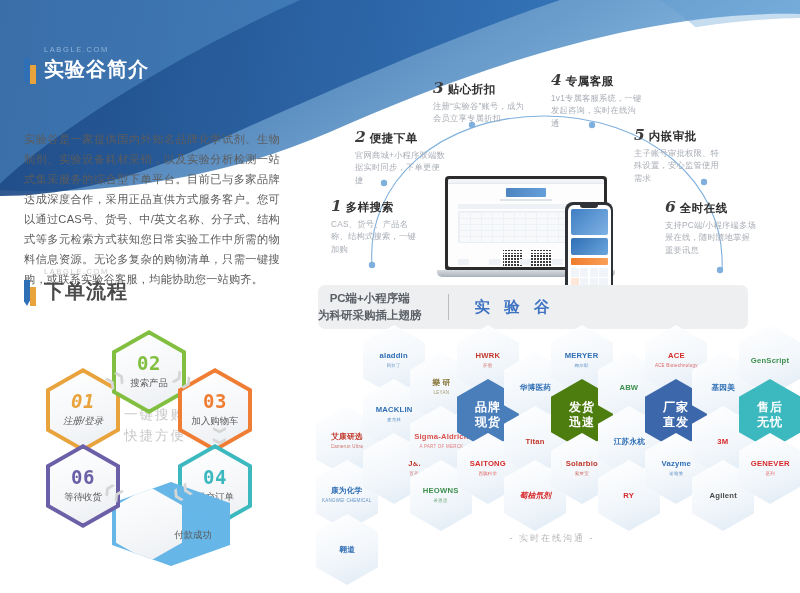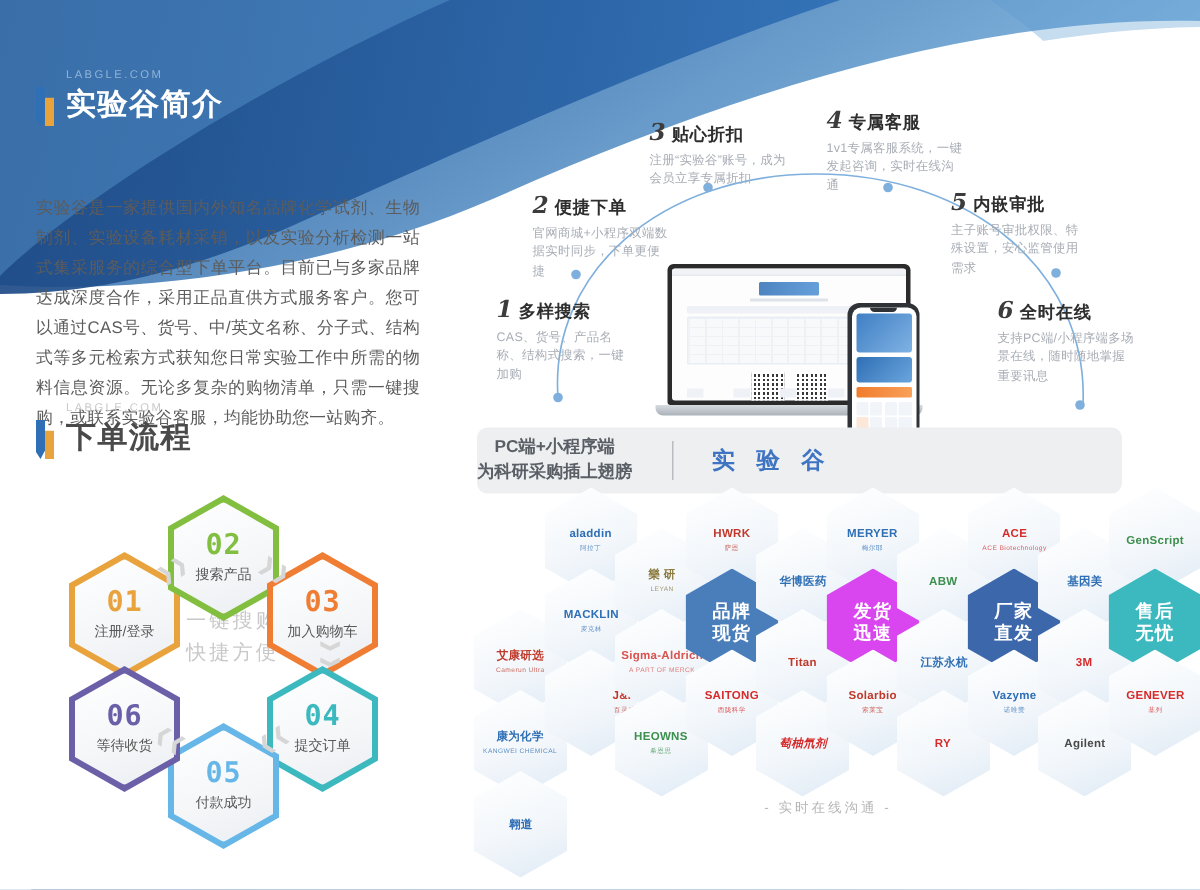--- a/index.html
+++ b/index.html
@@ -168,41 +168,41 @@
     <span class="dotcom">LABGLE.COM</span>
     <span class="title">下单流程</span>
   </div>
 
   <div class="wheel">
     <div class="wheel-center">
       <div>一键搜购</div>
       <div>快捷方便</div>
     </div>
 
-    <div class="hex" id="hx0" style="left: 22px; top: 38px; background: rgb(232, 163, 61);">
+    <div class="hex" id="hx0" style="left: 22px; top: 38px; background: rgb(232, 163, 61); font-style: italic;">
       <span class="inner"></span>
       <span class="num" style="color: rgb(232, 163, 61);">01</span>
       <span class="lbl">注册/登录</span>
     </div>
     <div class="hex" id="hx1" style="left: 88px; top: 0px; background: rgb(130, 191, 64);">
       <span class="inner"></span>
       <span class="num" style="color: rgb(130, 191, 64);">02</span>
       <span class="lbl">搜索产品</span>
     </div>
     <div class="hex" id="hx2" style="left: 154px; top: 38px; background: rgb(239, 125, 51);">
       <span class="inner"></span>
       <span class="num" style="color: rgb(239, 125, 51);">03</span>
       <span class="lbl">加入购物车</span>
     </div>
     <div class="hex" id="hx3" style="left: 154px; top: 114px; background: rgb(60, 184, 191);">
       <span class="inner"></span>
       <span class="num" style="color: rgb(60, 184, 191);">04</span>
       <span class="lbl">提交订单</span>
     </div>
-    <div class="hex" id="hx4" style="left: 88px; top: 152px; background: rgb(102, 183, 232);">
+    <div class="hex" id="hx4" style="left: 88px; top: 152px; background: rgb(102, 183, 232); padding-left: 44px;">
       <span class="inner"></span>
       <span class="num" style="color: rgb(102, 183, 232);">05</span>
       <span class="lbl">付款成功</span>
     </div>
     <div class="hex" id="hx5" style="left: 22px; top: 114px; background: rgb(107, 95, 168);">
       <span class="inner"></span>
       <span class="num" style="color: rgb(107, 95, 168);">06</span>
       <span class="lbl">等待收货</span>
     </div>
 
@@ -368,21 +368,21 @@
         </div>
         <div class="bhex plain" style="left: 188px; top: 46px;">
           <div class="logo" style="color: rgb(192, 57, 43);"><span>Titan</span></div>
         </div>
         <div class="bhex plain" style="left: 188px; top: 100px; font-style: italic;">
           <div class="logo" style="color: rgb(214, 43, 43);"><span>萄柚氘剂</span></div>
         </div>
         <div class="bhex plain" style="left: 235px; top: -35px;">
           <div class="logo" style="color: rgb(47, 111, 181);"><span>MERYER</span><span class="sm">梅尔耶</span></div>
         </div>
-        <div class="bhex accent" style="left: 235px; top: 19px; background: #d946ef;">
+        <div class="bhex accent" style="left: 235px; top: 19px; background: #4d7c0f;">
           <div class="acc">
             <div>发货</div>
             <div>迅速</div>
           </div>
         </div>
         <div class="bhex plain" style="left: 235px; top: 73px;">
           <div class="logo" style="color: rgb(192, 57, 43);"><span>Solarbio</span><span class="sm">索莱宝</span></div>
         </div>
         <div class="bhex plain" style="left: 282px; top: -8px;">
           <div class="logo" style="color: rgb(61, 143, 78);"><span>ABW</span></div>

